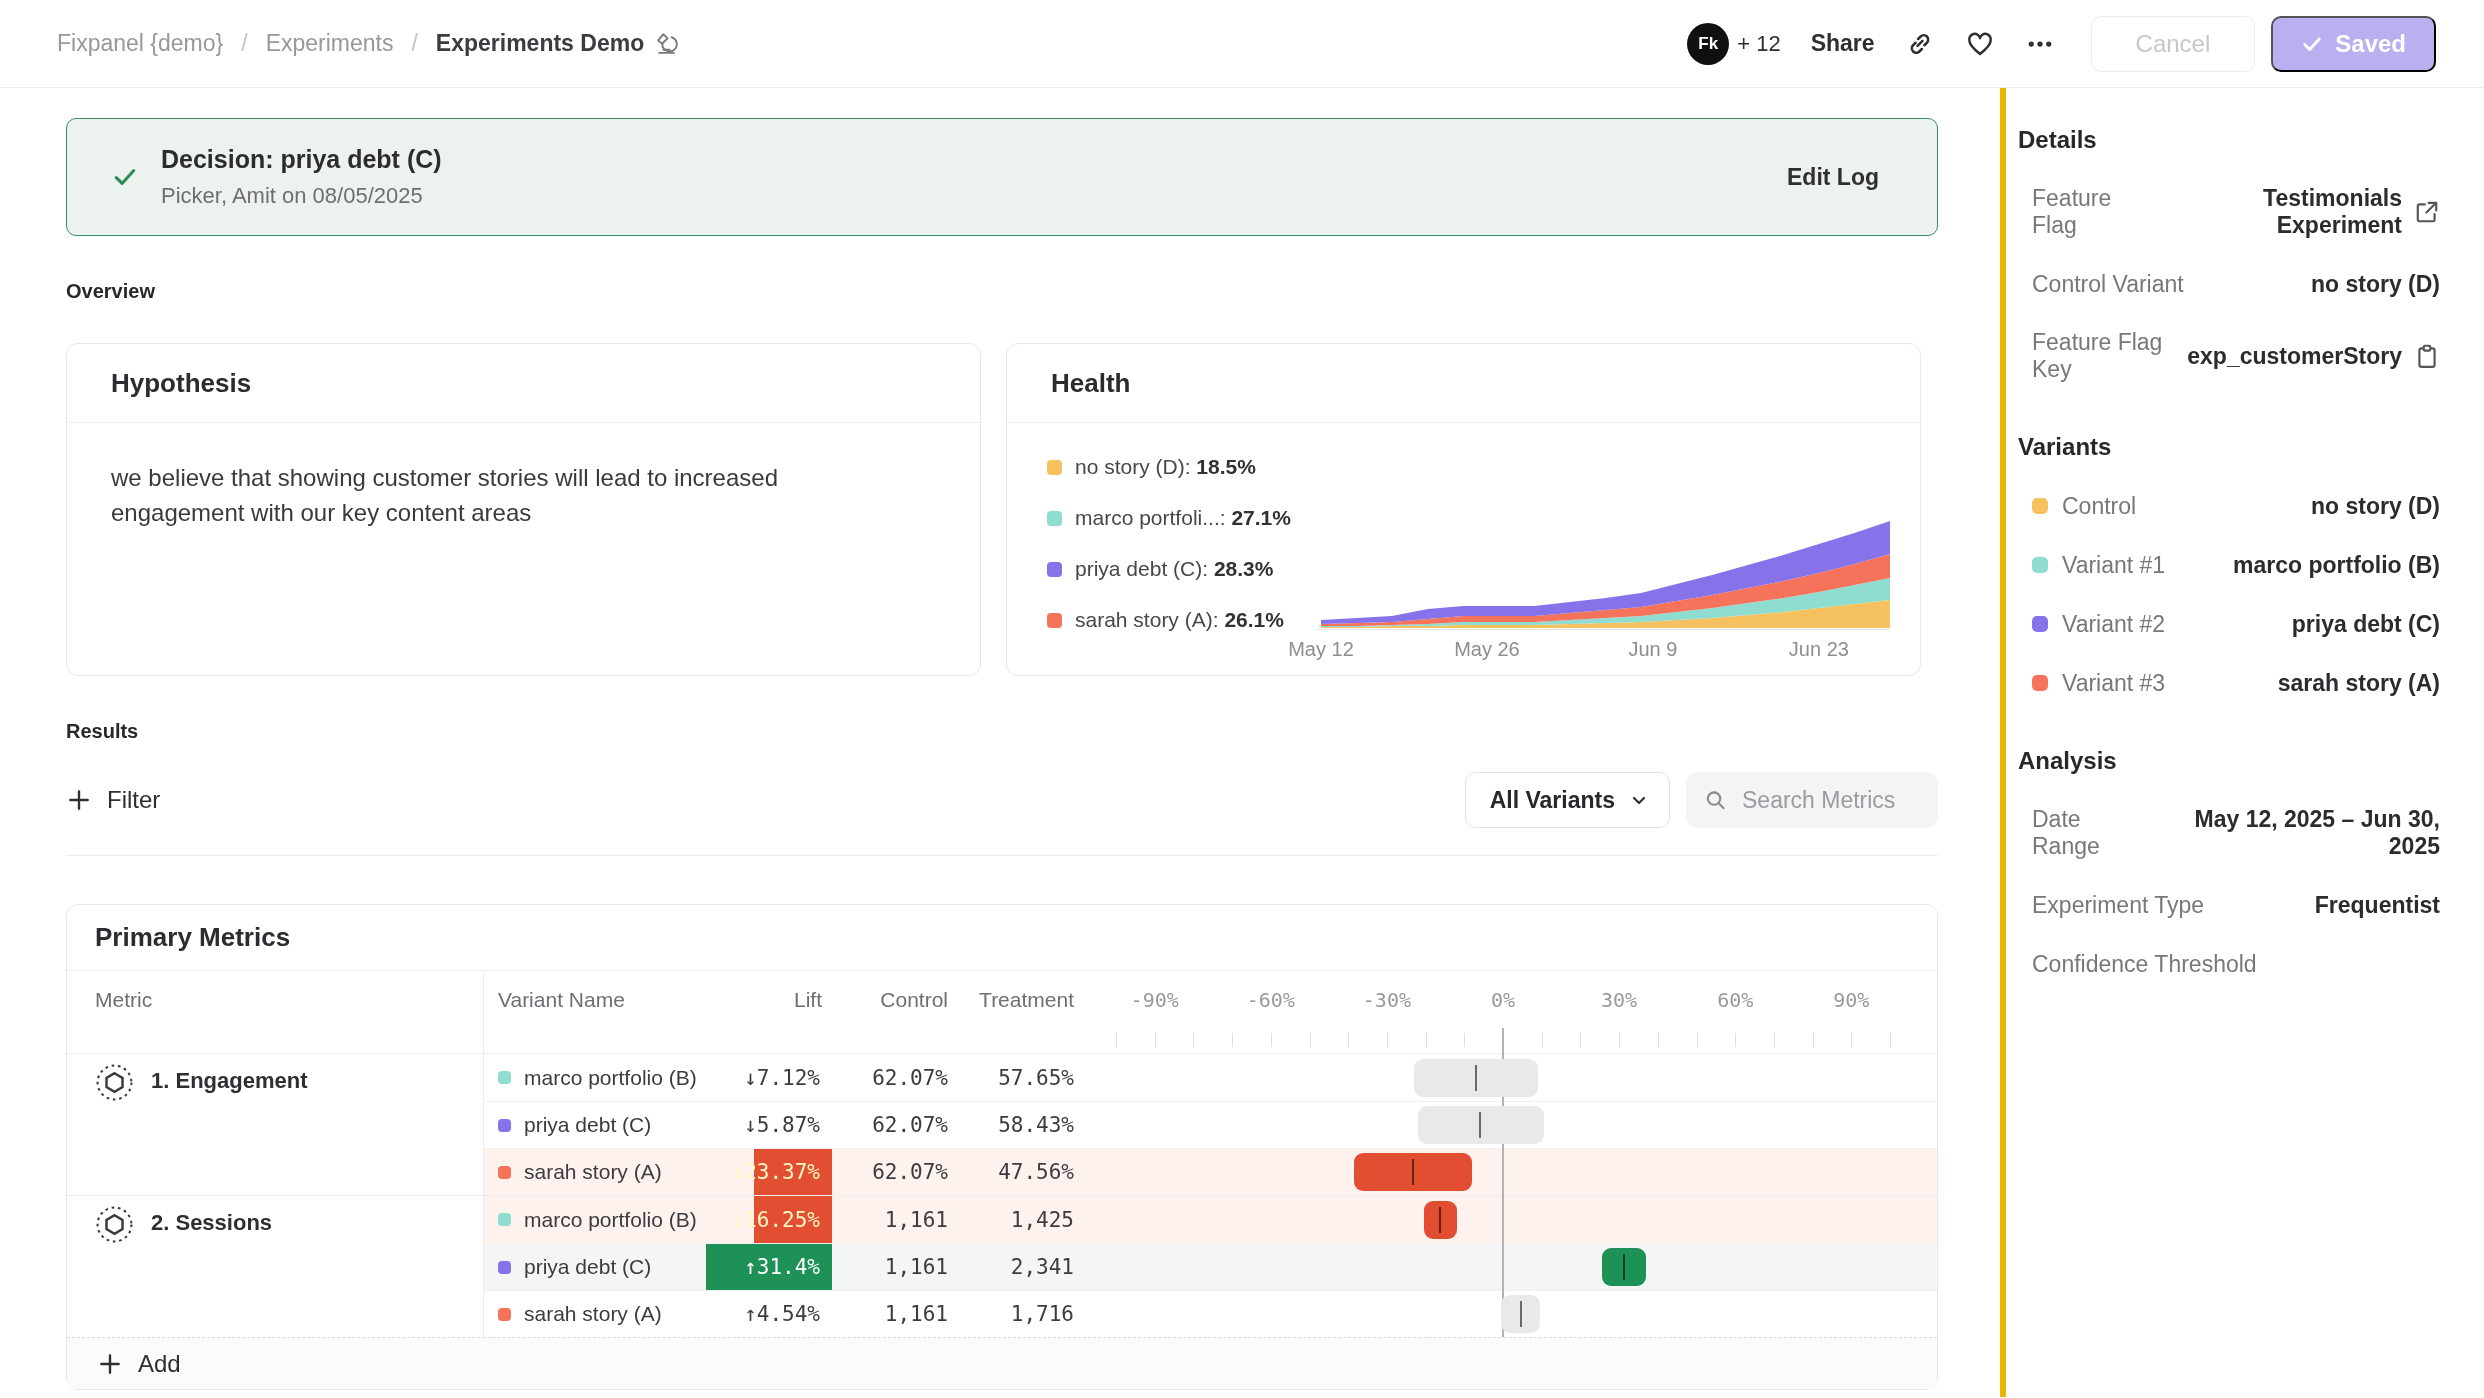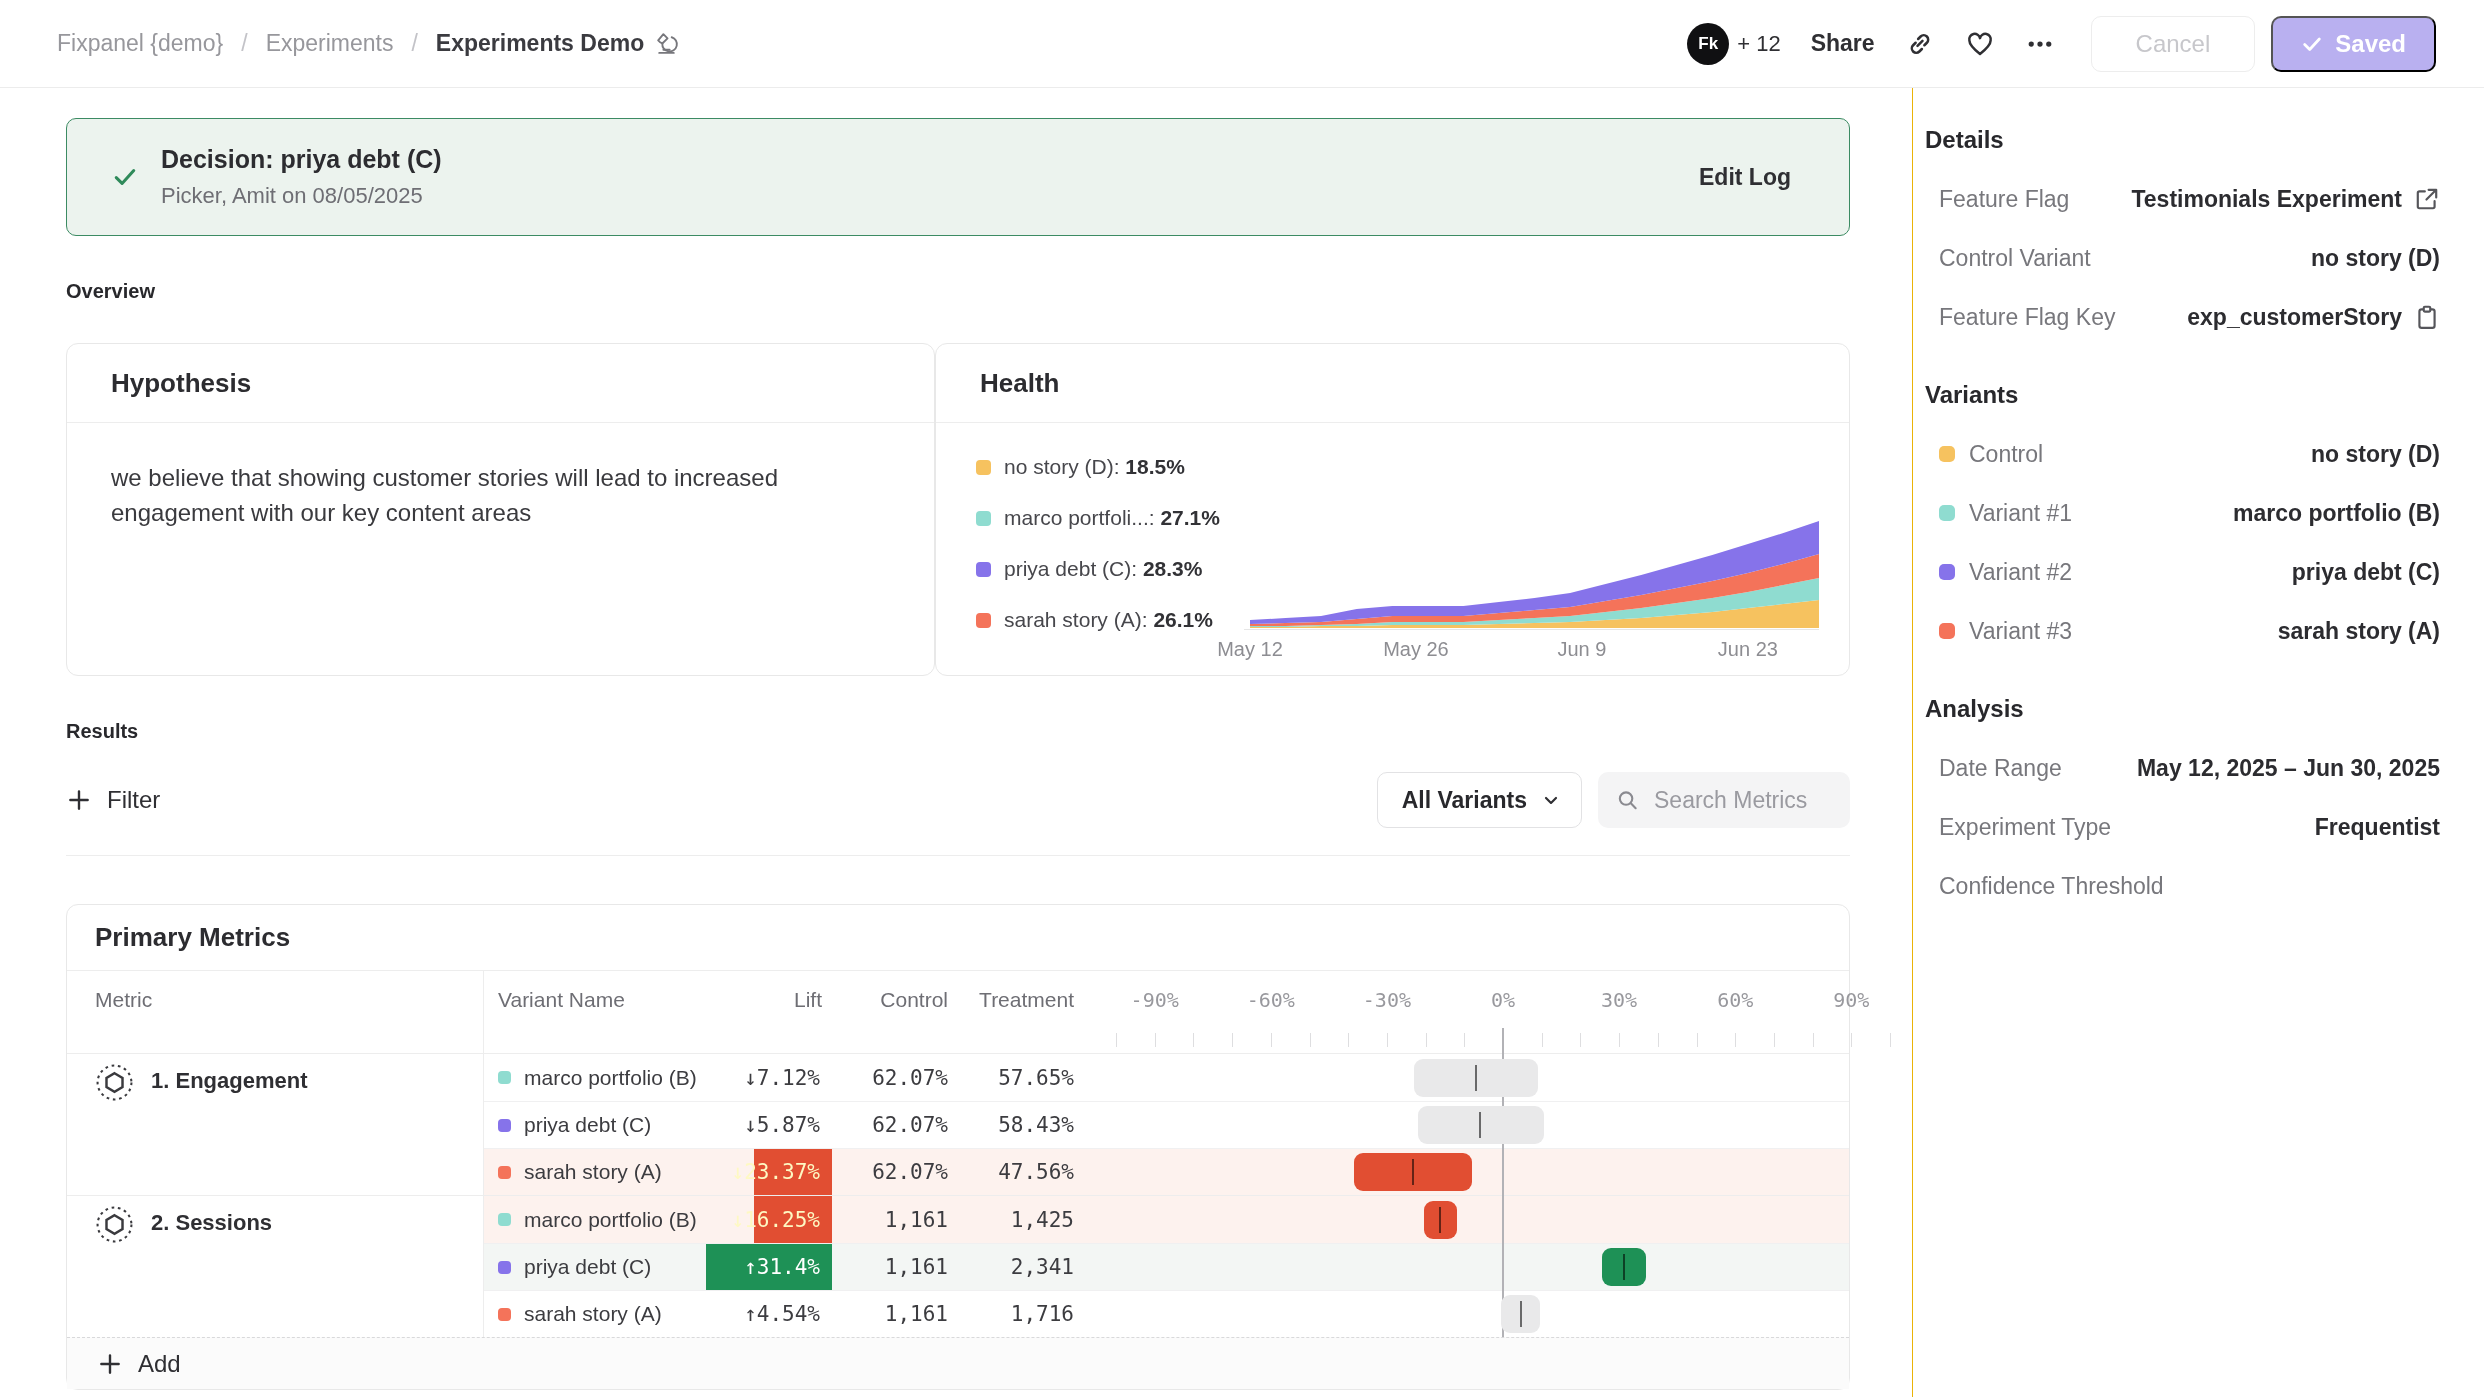--- a/index.html
+++ b/index.html
@@ -25,34 +25,34 @@
   .icon-btn { margin-left:30px; display:flex; align-items:center; cursor:pointer; }
   .btn { height:56px; border-radius:10px; font-size:24px; display:flex; align-items:center;
          justify-content:center; cursor:pointer; }
   .btn-cancel { margin-left:36px; padding:0 44px; background:#fff; border:1px solid #ededed;
                 color:#c7c7cb; font-weight:500; }
   .btn-saved { margin-left:16px; padding:0 28px; background:#b9b0f0; color:#fff; font-weight:600; gap:12px; }
 
   
   .main { display:flex; height:1309px; }
   .content { flex:1; min-width:0; padding:0 62px 0 66px; overflow:hidden; }
-  .sidebar { width:572px; border-left:1px solid #eab308; padding:30px 44px 0 8px; }
+  .sidebar { width:484px; border-left:6px solid #eab308; padding:30px 44px 0 8px; }
 
   
   .banner { margin-top:30px; height:118px; border:1px solid #3c8b63; background:#ecf3ee;
             border-radius:10px; display:flex; align-items:center; padding:0 58px 0 44px; }
   .banner-check { margin-right:22px; display:flex; }
   .banner-title { font-size:25px; font-weight:700; color:#2c2c30; }
   .banner-sub { font-size:22px; color:#6e6e74; margin-top:9px; }
   .banner-action { margin-left:auto; font-size:23px; font-weight:600; color:#2f2f33; cursor:pointer; }
 
   h2.sect { font-size:20px; font-weight:700; color:#28282c; margin:44px 0 0 0; }
 
   
-  .cards { margin-top:40px; display:flex; }
+  .cards { margin-top:40px; display:flex; gap:25px; }
   .card { width:915px; height:333px; border:1px solid #e8e8e8; border-radius:12px; background:#fff; }
   .card-head { height:79px; border-bottom:1px solid #ededed; display:flex; align-items:center; padding:0 44px; }
   .card-title { font-size:26px; font-weight:700; color:#2c2c30; }
   .hypo-body { padding:38px 44px; font-size:24px; line-height:1.45; color:#3a3a3e; max-width:860px; }
 
   .health-body { display:flex; height:253px; padding:30px 30px 0 40px; }
   .legend { display:flex; flex-direction:column; gap:27px; width:270px; padding-top:2px; }
   .legend-item { display:flex; align-items:center; gap:13px; font-size:21px; color:#47474c; }
   .legend-chip { width:15px; height:15px; border-radius:4px; flex:0 0 auto; }
   .legend-val { font-weight:700; color:#323236; }

